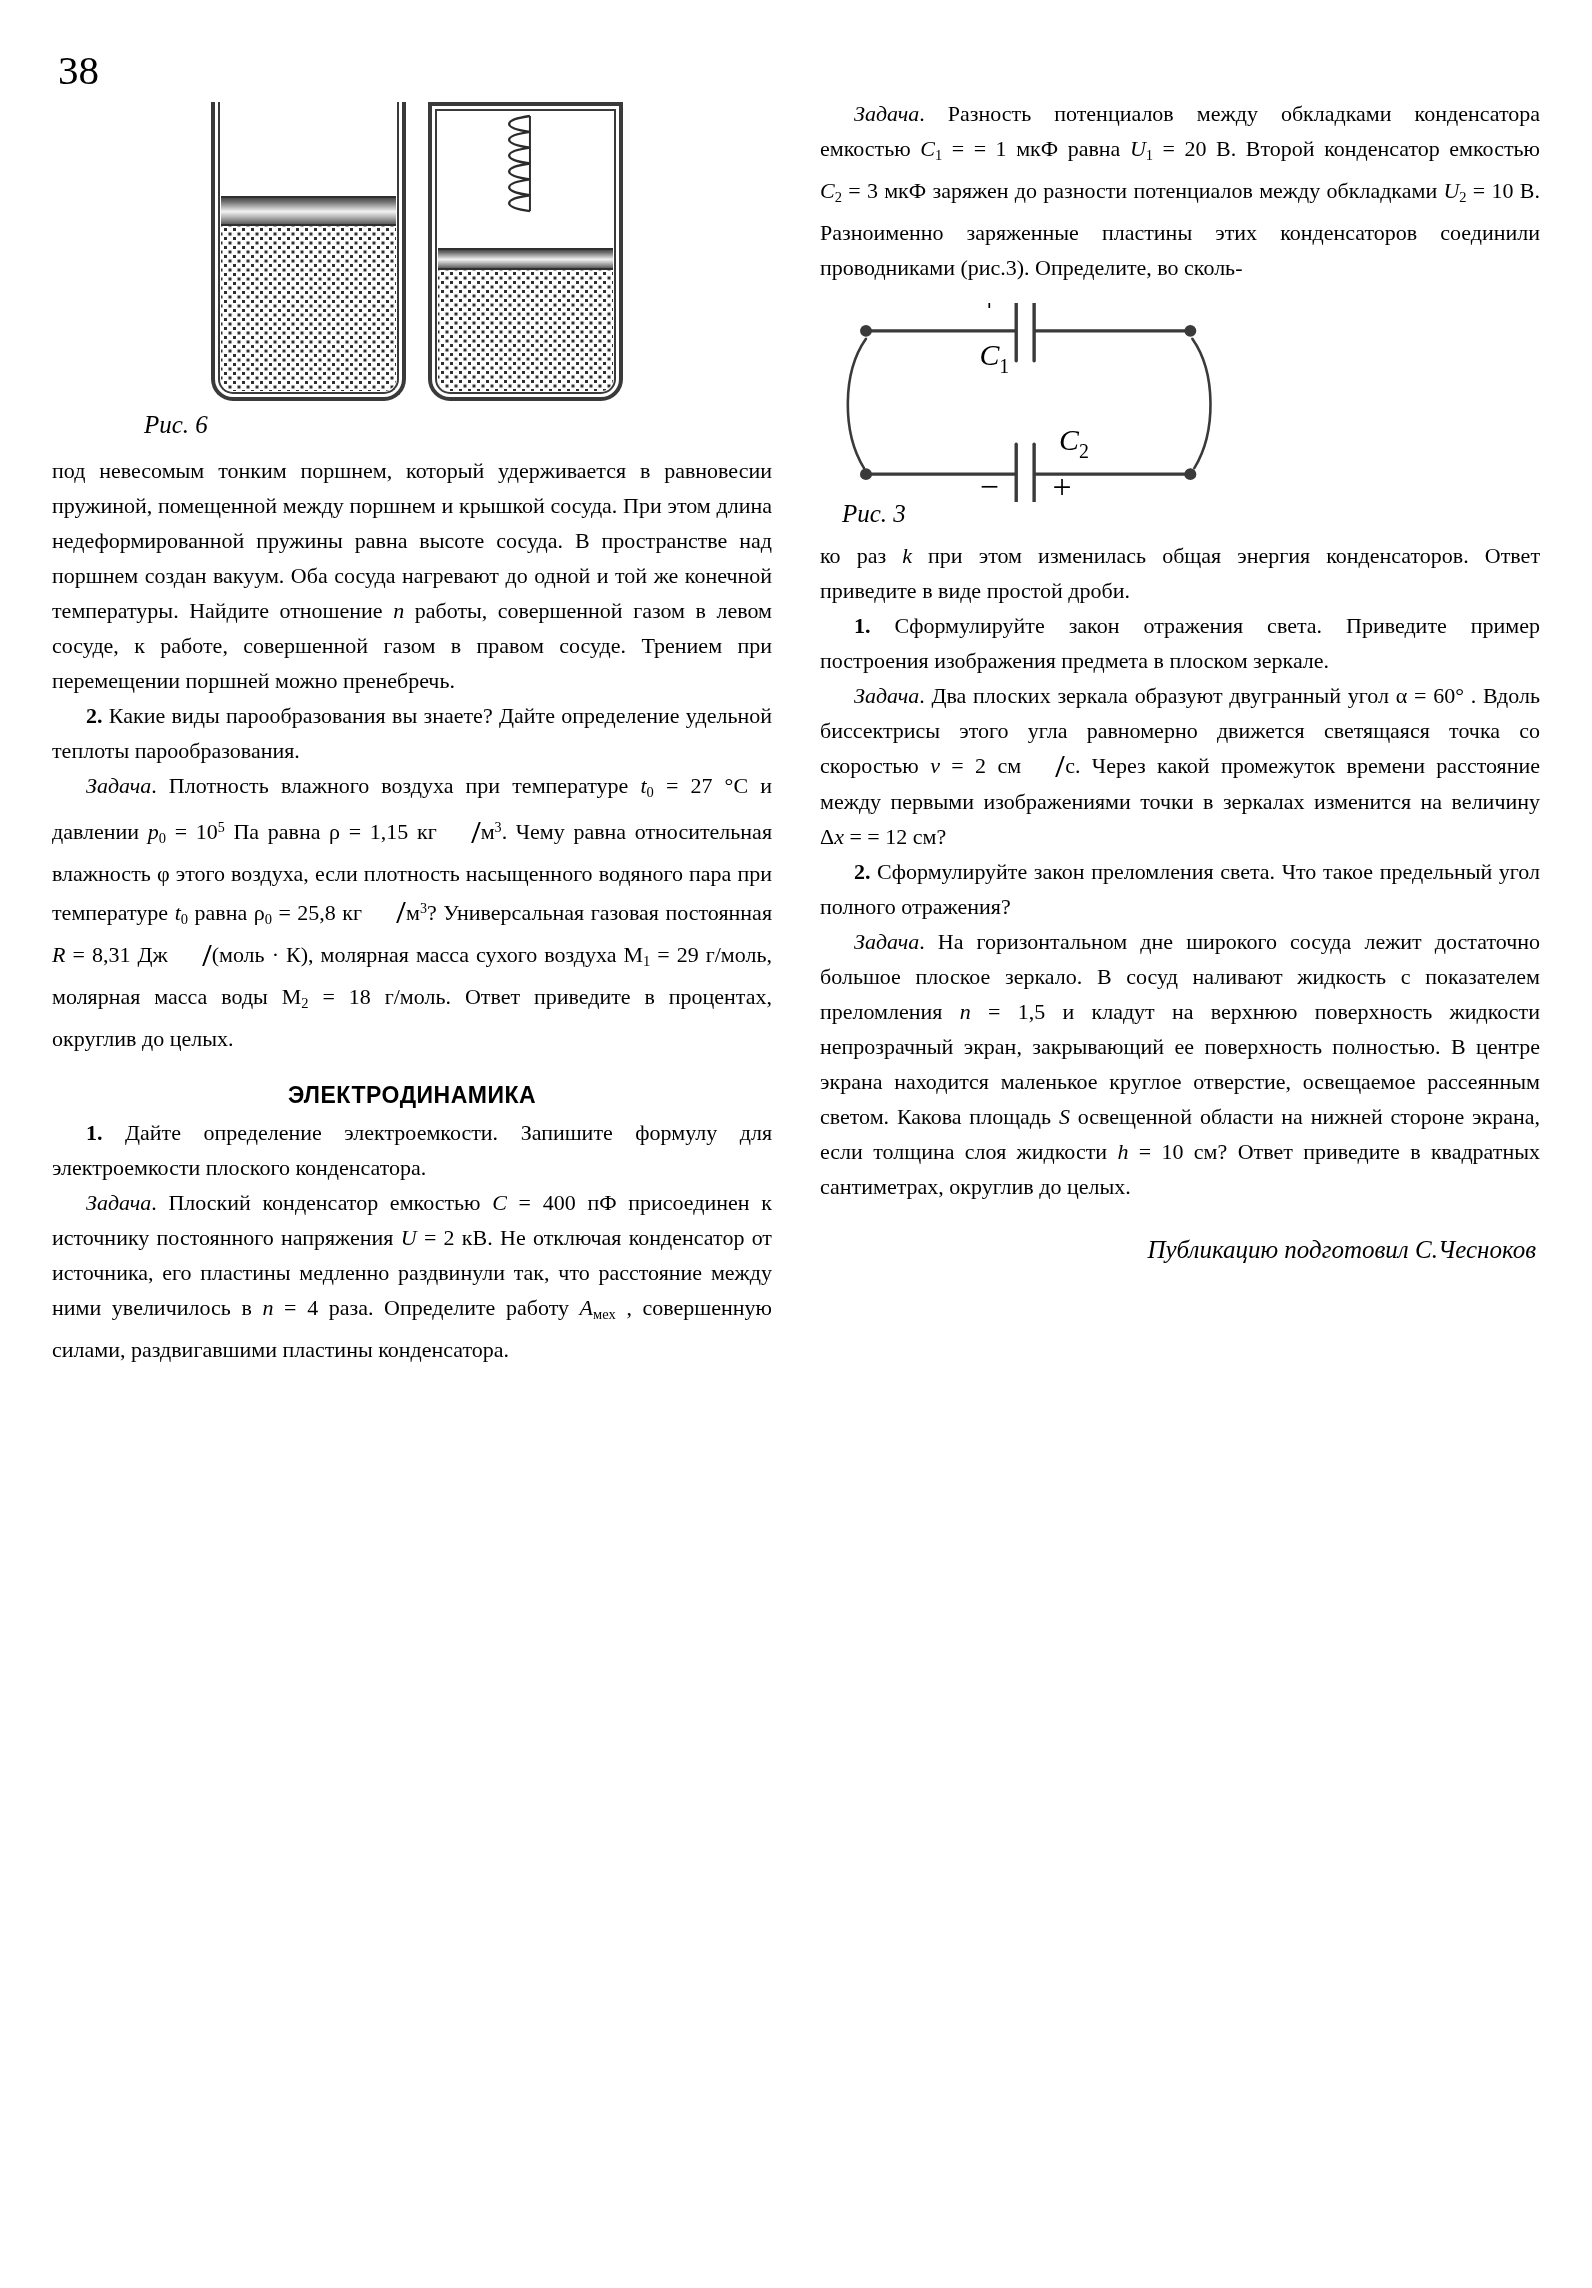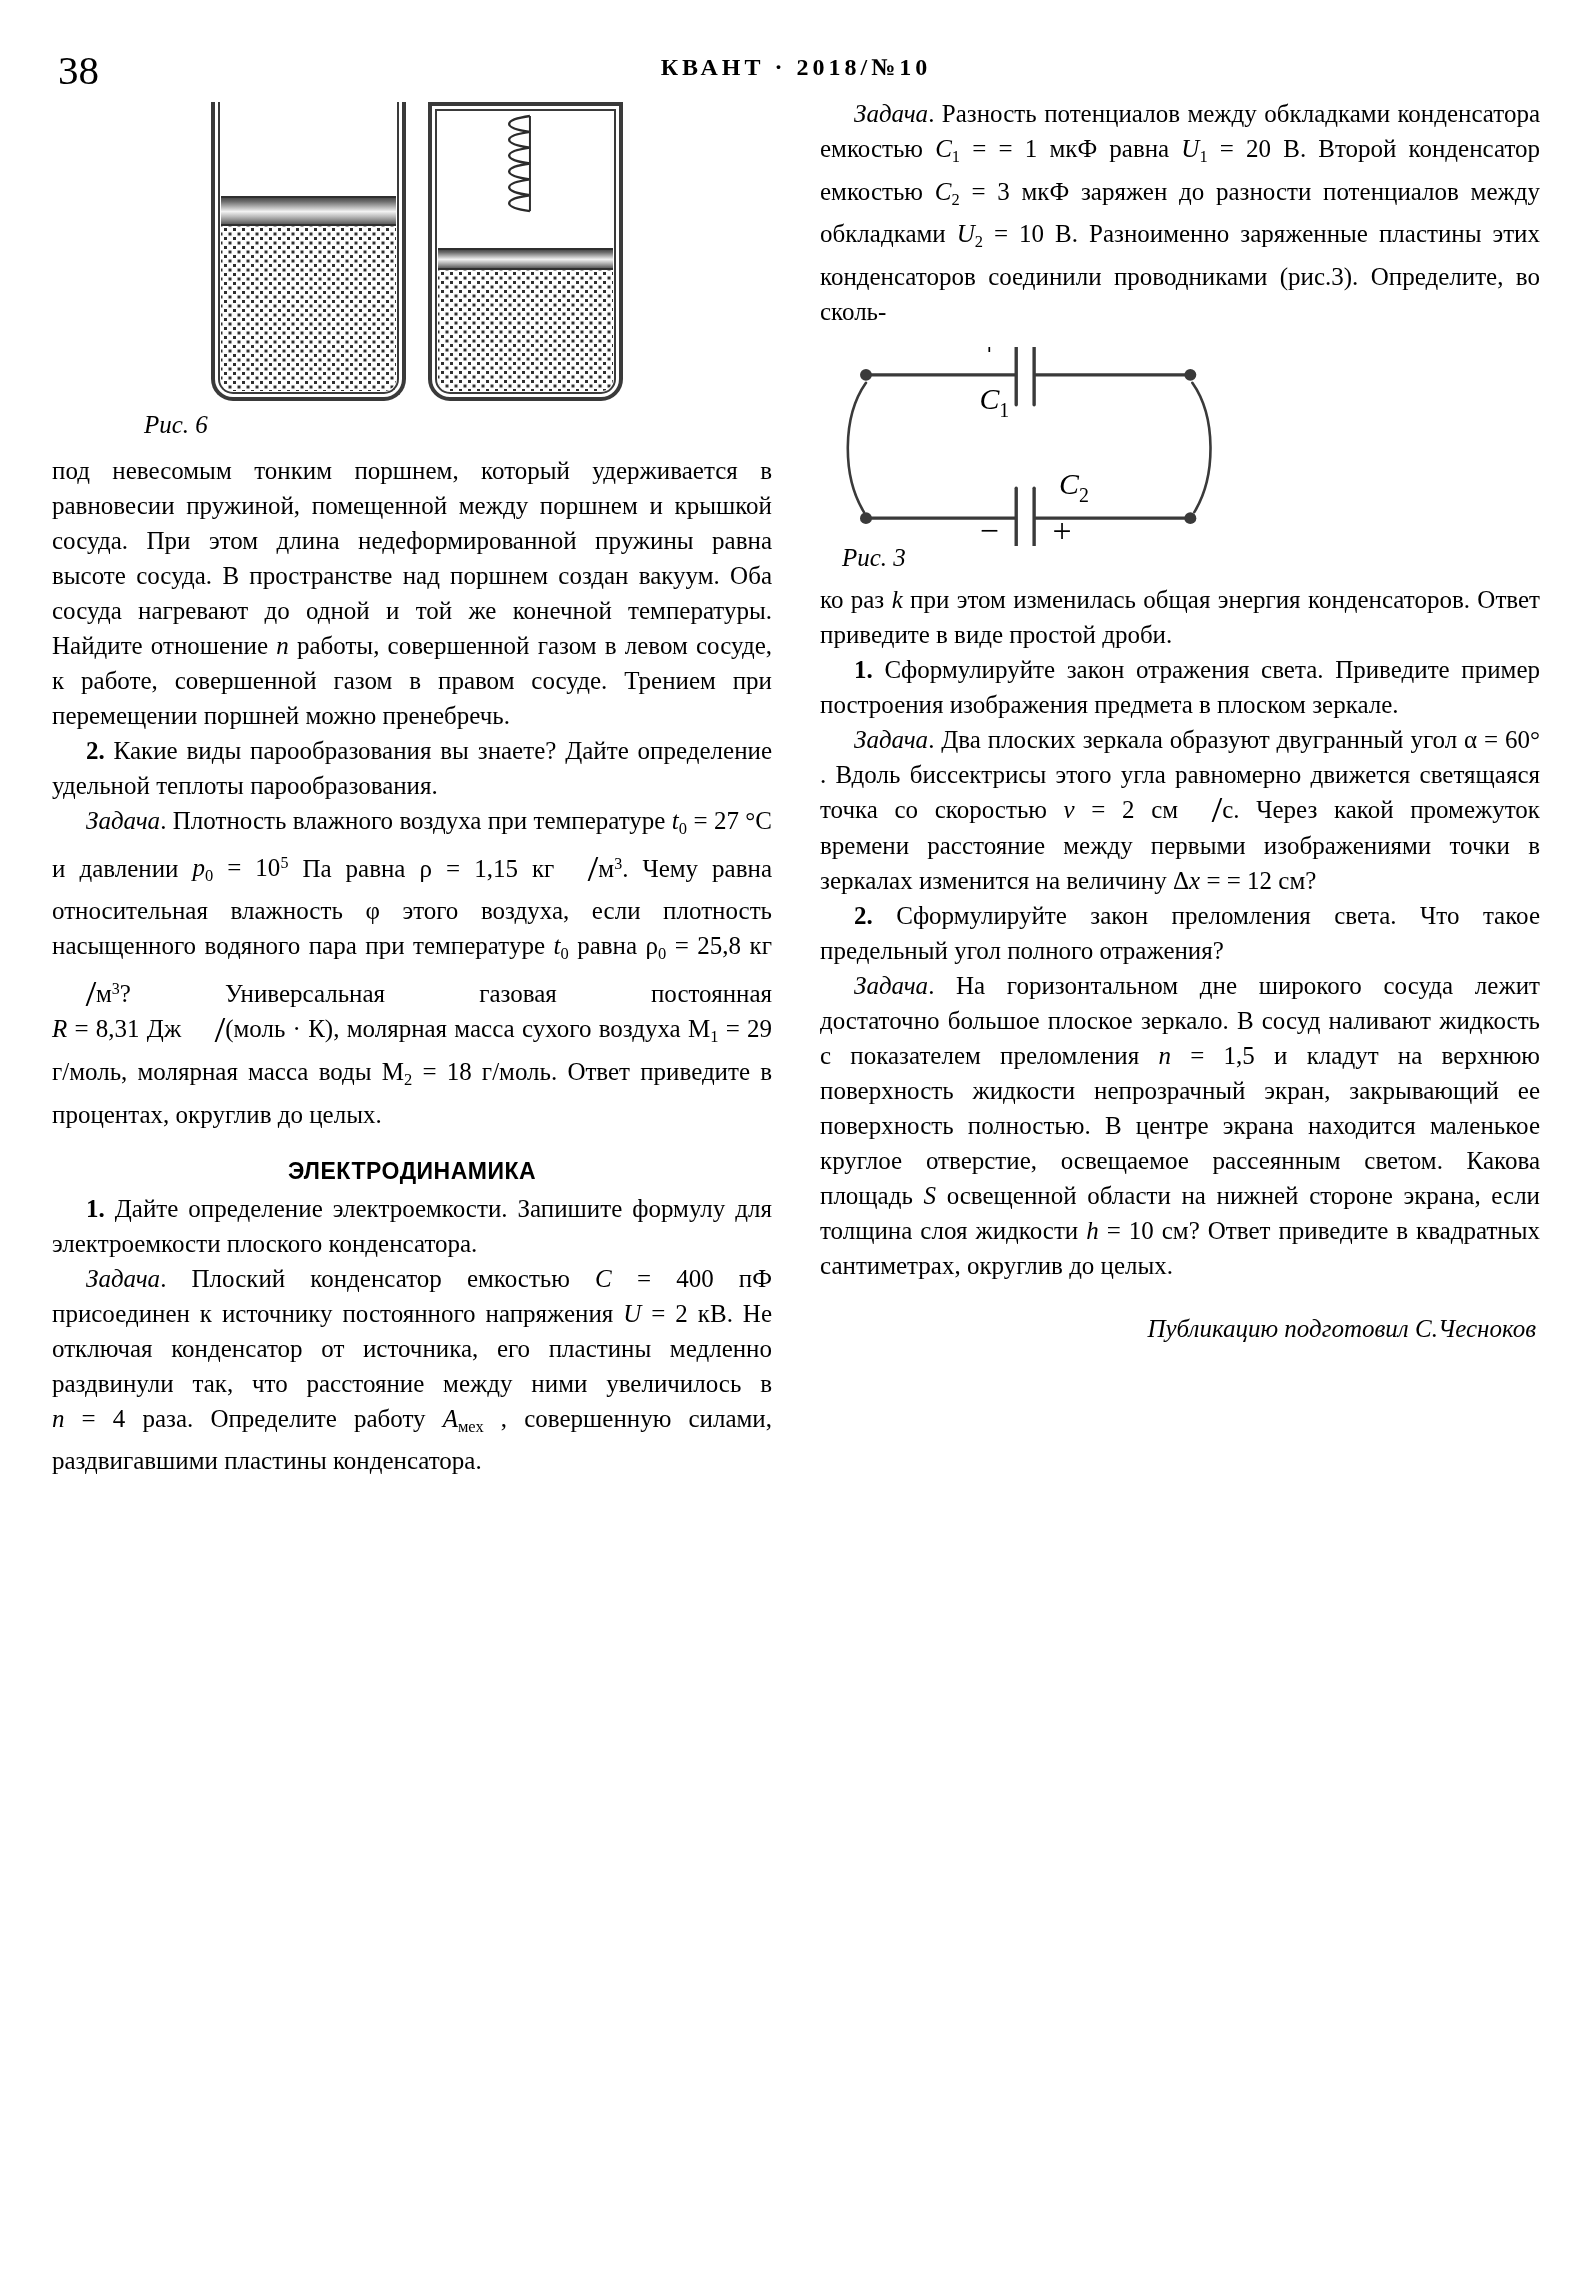--- a/index.html
+++ b/index.html
@@ -41,21 +41,21 @@
     left:52px;top:96px;
     width:1489px;
     display:flex;
     gap:48px;
   }
   .col{width:720px;}
 
   
   p.body{
     margin:0;
-    font-size:25px;
+    font-size:22px;
     line-height:35px;
     text-align:justify;
     text-justify:inter-word;
     hyphens:manual;
     font-family:"Liberation Serif","DejaVu Serif",serif;
   }
   p.indent{text-indent:34px;}
   .section-head{
     margin:26px 0 6px 0;
     text-align:center;
@@ -155,21 +155,20 @@
     padding-left:22px;
   }
 </style>
 </head>
 <body>
 
 <div class="page">
 
   <div class="header">
     <div class="page-num">38</div>
-    <div class="journal-title">КВАНТ · 2018/№10</div>
   </div>
 
   <div class="columns">
 
     <div class="col">
 
       <div class="fig2-wrap">
         <div class="fig2">
 
           <div class="vessel">

